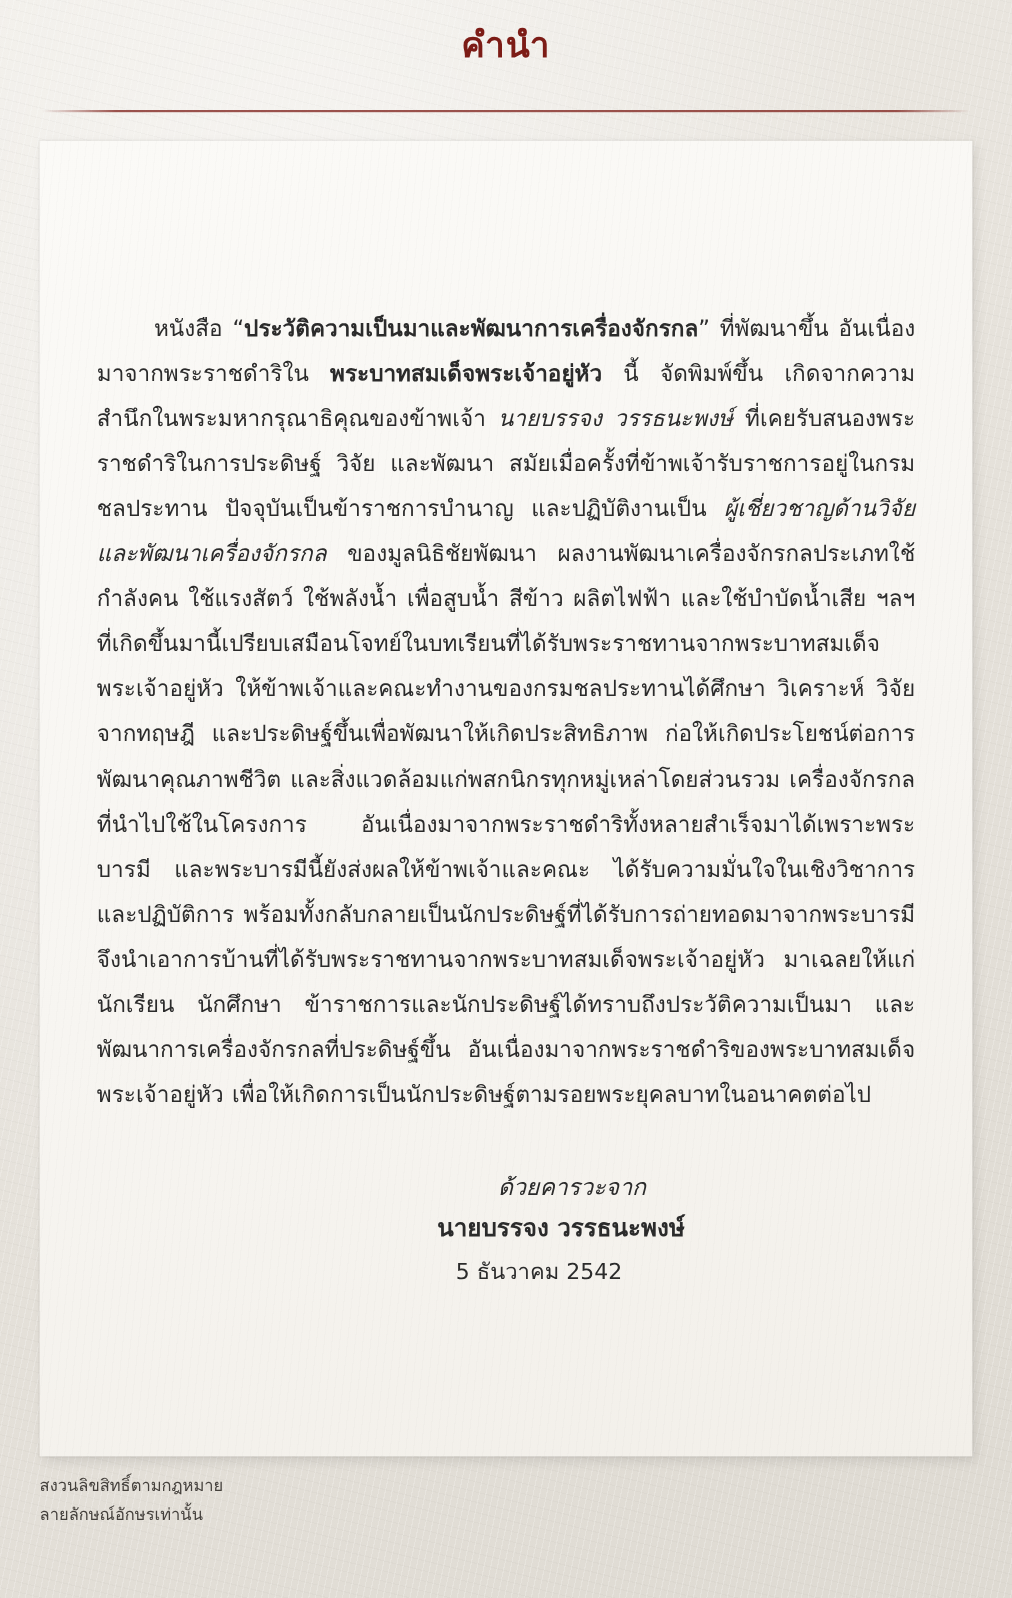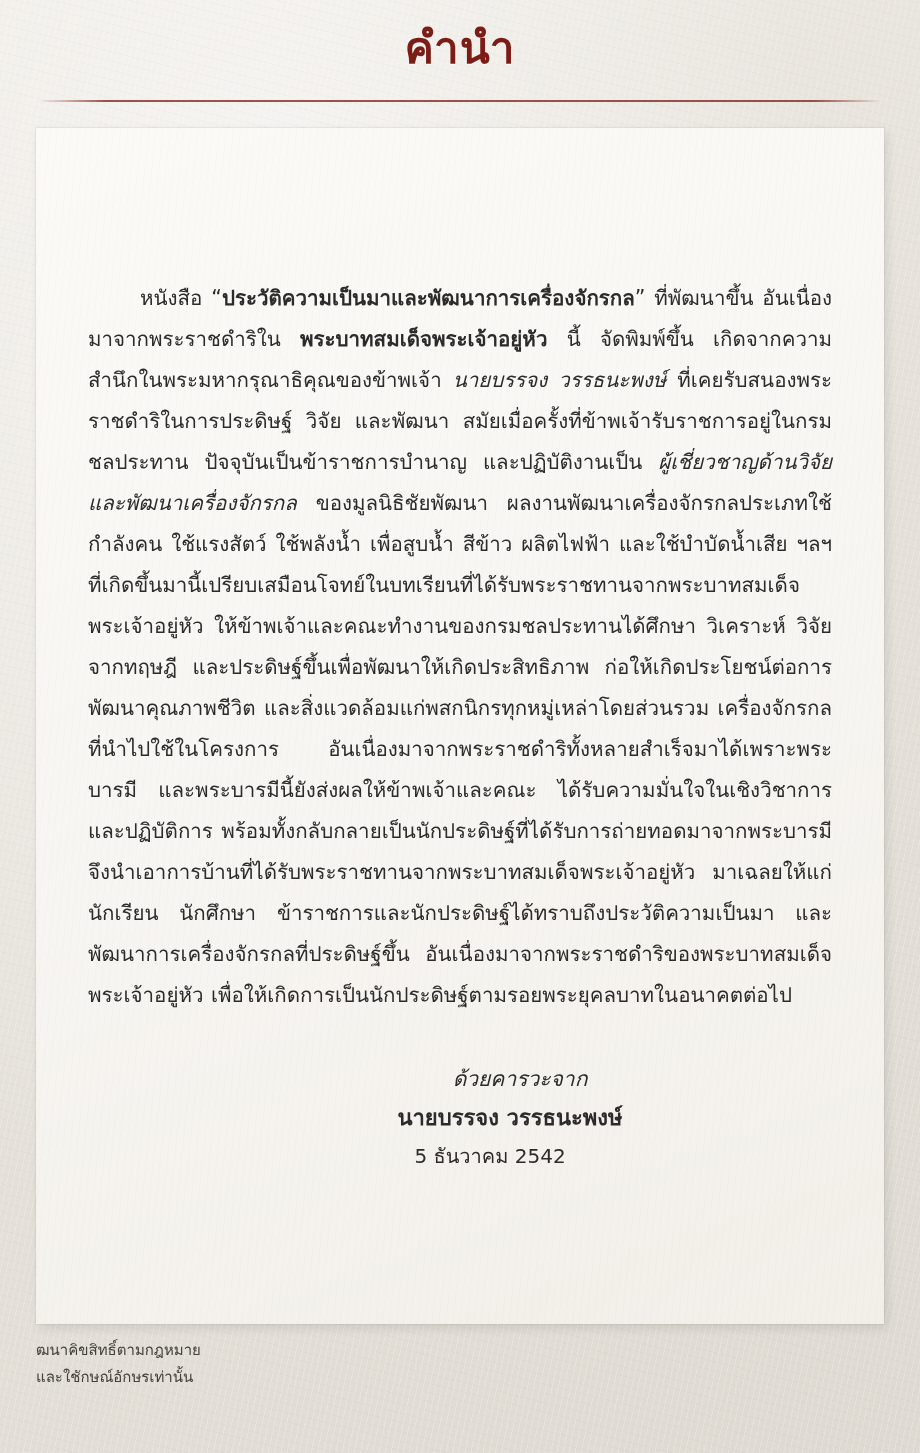--- a/index.html
+++ b/index.html
@@ -35,21 +35,21 @@
 
   .title-area {
     position: absolute;
     left: 0;
     top: 22px;
     width: 920px;
     text-align: center;
   }
   .title {
     font-family: "DejaVu Sans", sans-serif;
-    font-size: 44px;
+    font-size: 32px;
     font-weight: bold;
     color: #7c1c16;
     letter-spacing: 1px;
     line-height: 1.2;
     text-shadow: 0 1px 0 rgba(255,255,255,0.6);
   }
   .title-rule {
     position: absolute;
     left: 38px;
     top: 100px;
@@ -141,17 +141,17 @@
     <div class="body-text">หนังสือ “<b>ประวัติความเป็นมาและพัฒนาการเครื่องจักรกล</b>” ที่พัฒนาขึ้น อันเนื่องมาจากพระราชดำริใน <b>พระบาทสมเด็จพระเจ้าอยู่หัว</b> นี้ จัดพิมพ์ขึ้น เกิดจากความสำนึกในพระมหากรุณาธิคุณของข้าพเจ้า <i>นายบรรจง วรรธนะพงษ์</i> ที่เคยรับสนองพระราชดำริในการประดิษฐ์ วิจัย และพัฒนา สมัยเมื่อครั้งที่ข้าพเจ้ารับราชการอยู่ในกรมชลประทาน ปัจจุบันเป็นข้าราชการบำนาญ และปฏิบัติงานเป็น <i>ผู้เชี่ยวชาญด้านวิจัยและพัฒนาเครื่องจักรกล</i> ของมูลนิธิชัยพัฒนา ผลงานพัฒนาเครื่องจักรกลประเภทใช้กำลังคน ใช้แรงสัตว์ ใช้พลังน้ำ เพื่อสูบน้ำ สีข้าว ผลิตไฟฟ้า และใช้บำบัดน้ำเสีย ฯลฯ ที่เกิดขึ้นมานี้เปรียบเสมือนโจทย์ในบทเรียนที่ได้รับพระราชทานจากพระบาทสมเด็จพระเจ้าอยู่หัว ให้ข้าพเจ้าและคณะทำงานของกรมชลประทานได้ศึกษา วิเคราะห์ วิจัยจากทฤษฎี และประดิษฐ์ขึ้นเพื่อพัฒนาให้เกิดประสิทธิภาพ ก่อให้เกิดประโยชน์ต่อการพัฒนาคุณภาพชีวิต และสิ่งแวดล้อมแก่พสกนิกรทุกหมู่เหล่าโดยส่วนรวม เครื่องจักรกลที่นำไปใช้ในโครงการ อันเนื่องมาจากพระราชดำริทั้งหลายสำเร็จมาได้เพราะพระบารมี และพระบารมีนี้ยังส่งผลให้ข้าพเจ้าและคณะ ได้รับความมั่นใจในเชิงวิชาการและปฏิบัติการ พร้อมทั้งกลับกลายเป็นนักประดิษฐ์ที่ได้รับการถ่ายทอดมาจากพระบารมี จึงนำเอาการบ้านที่ได้รับพระราชทานจากพระบาทสมเด็จพระเจ้าอยู่หัว มาเฉลยให้แก่นักเรียน นักศึกษา ข้าราชการและนักประดิษฐ์ได้ทราบถึงประวัติความเป็นมา และพัฒนาการเครื่องจักรกลที่ประดิษฐ์ขึ้น อันเนื่องมาจากพระราชดำริของพระบาทสมเด็จพระเจ้าอยู่หัว เพื่อให้เกิดการเป็นนักประดิษฐ์ตามรอยพระยุคลบาทในอนาคตต่อไป</div>
 
     <div class="signature">
       <div class="sig-line1">ด้วยคารวะจาก</div>
       <div class="sig-line2">นายบรรจง วรรธนะพงษ์</div>
       <div class="sig-line3">5 ธันวาคม 2542</div>
     </div>
   </div>
 
   <div class="footer">
-    <div class="f1">ฒนาคิขสิทธิ์ตามกฎหมาย</div>
-    <div class="f3">และใชักษณ์อักษรเท่านั้น</div>
+    <div class="f1">สงวนลิขสิทธิ์ตามกฎหมาย</div>
+    <div class="f3">ลายลักษณ์อักษรเท่านั้น</div>
   </div>
 
 </div>
 
 </body></html>

